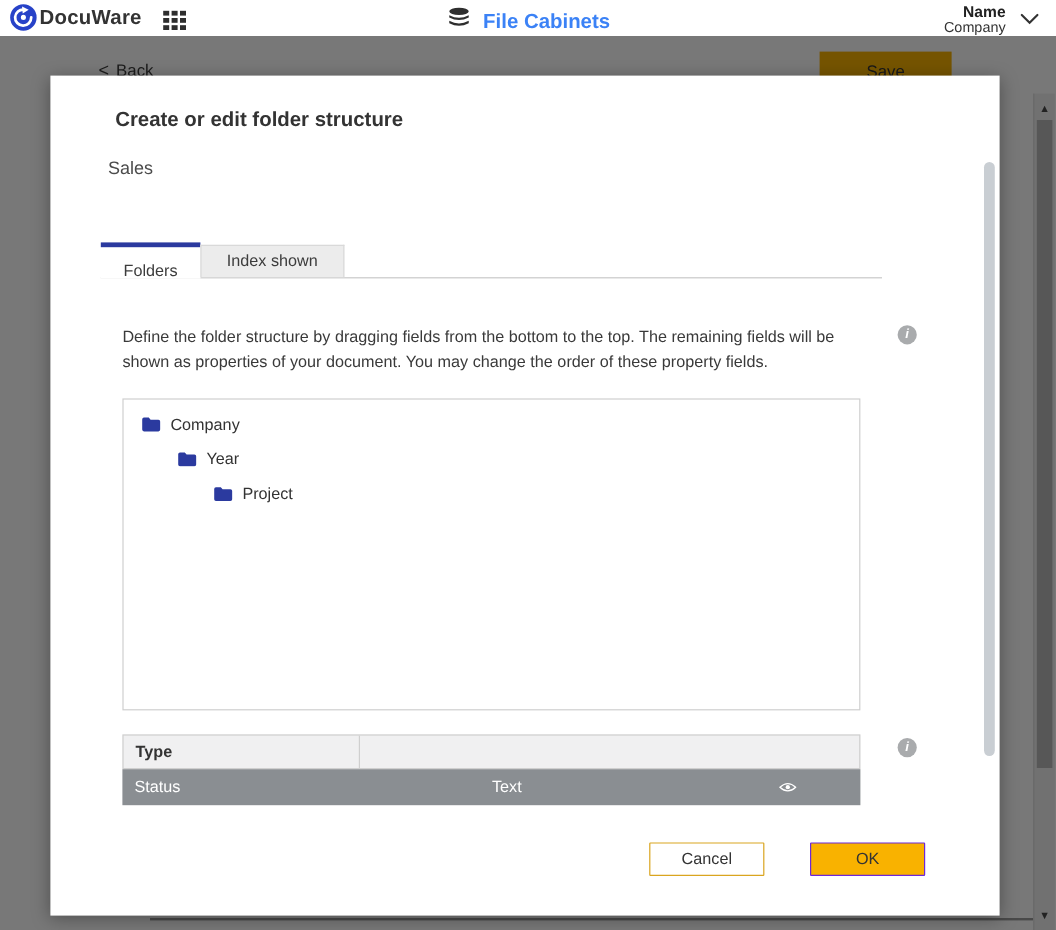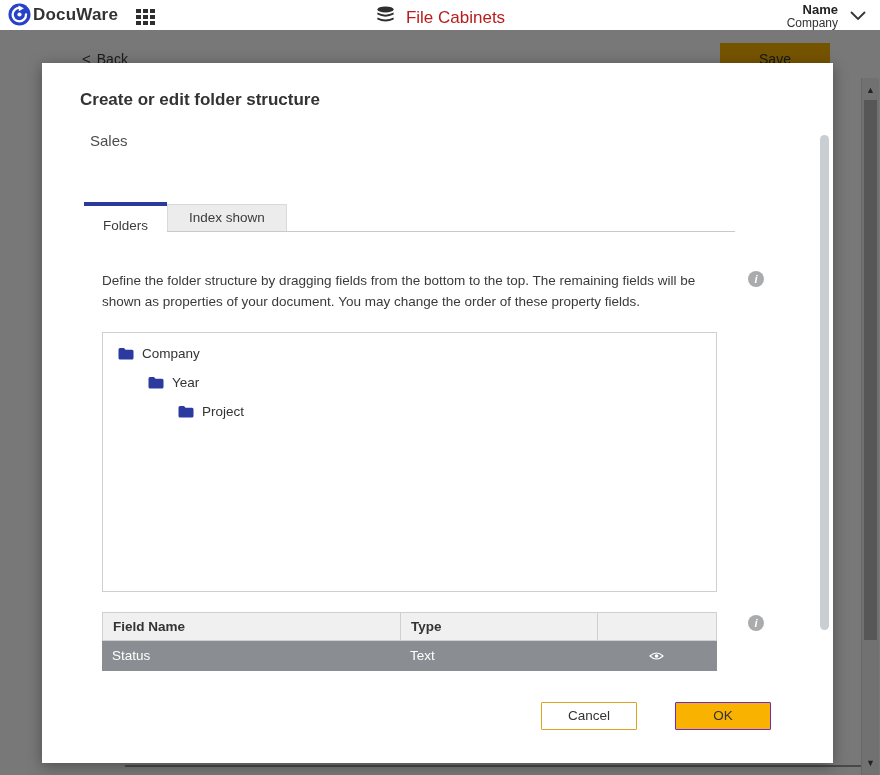--- a/index.html
+++ b/index.html
@@ -14,46 +14,46 @@
     position:absolute; left:0; top:0; width:880px; height:30px;
     background:#fff; z-index:5;
   }
   .brand-group { position:absolute; left:8px; top:3px; display:flex; align-items:center; gap:2px; }
   .brand-name { font-size:17px; font-weight:bold; color:#333; letter-spacing:.2px; }
   .apps-grid { position:absolute; left:136px; top:9px; width:24px; height:17px;
     display:grid; grid-template-columns:repeat(3,5px); grid-template-rows:repeat(3,4px); gap:2px; cursor:pointer; }
   .apps-grid span { background:#2e2e2e; }
   .title-group { position:absolute; left:0; top:0; width:880px; height:30px;
     display:flex; align-items:center; justify-content:center; gap:10px; pointer-events:none; }
-  .page-title { font-size:17px; font-weight:normal; color:#b91c1c;margin-top:6px; }
+  .page-title { font-size:17px; font-weight:bold; color:#3b82f6;margin-top:6px; }
   .user-group { position:absolute; right:14px; top:1px; display:flex; align-items:center; gap:12px; cursor:pointer; }
   .user-text { text-align:right; line-height:1.1; padding-top:2px; }
   .user-name { font-size:13px; font-weight:bold; color:#222; }
   .user-company { font-size:12px; color:#333; }
 
   
   .bg-page { position:absolute; left:0; top:30px; width:880px; height:745px; background:#fff; z-index:1; }
   .back-link { position:absolute; left:82px; top:20px; font-size:14px; color:#3c3c3c; cursor:pointer; }
   .back-link .chev { font-size:15px; margin-right:6px; }
-  .bg-save-btn { position:absolute; left:720px; top:13px; width:110px; height:32px;
+  .bg-save-btn { position:absolute; left:683px; top:13px; width:110px; height:32px;
     background:#F9B200; color:#333; font-size:14px; text-align:center; line-height:32px; cursor:pointer; }
   .bg-bottom-line { position:absolute; left:125px; top:735px; width:736px; height:2px; background:#9b9b9b; }
   .bg-scrollbar { position:absolute; right:1px; top:48px; width:18px; height:697px; background:#f1f1f1; border-left:1px solid #dcdcdc; }
   .bg-scrollbar .arrow { position:absolute; left:0; width:17px; height:16px; color:#4a4a4a; font-size:9px; text-align:center; line-height:16px; cursor:pointer; }
   .bg-scrollbar .arrow.up { top:4px; }
   .bg-scrollbar .arrow.down { bottom:4px; }
   .bg-scroll-thumb { position:absolute; left:2px; top:22px; width:13px; height:540px; background:#b9b9b9; cursor:pointer; }
 
   .overlay { position:absolute; left:0; top:30px; width:880px; height:745px;
     background:rgba(0,0,0,0.53); z-index:2; }
 
   
   .modal { position:absolute; left:42px; top:63px; width:791px; height:700px;
     background:#fff; z-index:3; box-shadow:0 3px 14px rgba(0,0,0,0.35); }
-  .modal-title { position:absolute; left:38px; top:27px; font-size:17px; font-weight:bold; color:#333; }
+  .modal-title { position:absolute; left:54px; top:27px; font-size:17px; font-weight:bold; color:#333; }
   .name-input { position:absolute; left:44px; top:64px; width:320px; height:26px;
     border:1px solid transparent; font-family:"Liberation Sans",sans-serif; font-size:15px; color:#4c4c4c; background:transparent; padding:0 3px; outline:none; }
 
   .tabs { position:absolute; left:42px; top:139px; width:651px; height:30px;
     display:flex; align-items:flex-end; border-bottom:1px solid #c9c9c9; }
   .tab { font-size:13.5px; color:#3c3c3c; text-align:center; cursor:pointer; }
   .tab.active { height:30px; line-height:25px; padding:7px 19px; background:#fff;
     border-top:4px solid #2B3A9F; margin-bottom:-1px; border-bottom:1px solid #fff; }
   .tab.inactive { height:27px; line-height:25px; padding:0 21px; background:#ececec;
     border:1px solid #d9d9d9; border-bottom:none; }
@@ -178,21 +178,20 @@
     <div class="tree-item indent-2">
       <svg width="16" height="13" viewBox="0 0 16 13">
         <path d="M0.5 2.5 Q0.5 1 2 1 L6 1 L7.5 2.7 L14 2.7 Q15.5 2.7 15.5 4.2 L15.5 11 Q15.5 12.5 14 12.5 L2 12.5 Q0.5 12.5 0.5 11 Z" fill="#2B3A9F"></path>
       </svg>
       <span class="label">Project</span>
     </div>
   </div>
 
   <div class="fields-table">
     <div class="ft-header">
-      <div class="cell col-1">Field Name</div>
       <div class="cell col-2">Type</div>
       <div class="cell col-3"></div>
     </div>
     <div class="ft-row">
       <div class="cell col-1">Status</div>
       <div class="cell col-2">Text</div>
       <div class="cell col-3">
         <span class="eye-btn">
           <svg width="15" height="10" viewBox="0 0 16 10">
             <path d="M1 5 Q8 -1.5 15 5 Q8 11.5 1 5 Z" fill="none" stroke="#fff" stroke-width="1.1"></path>

